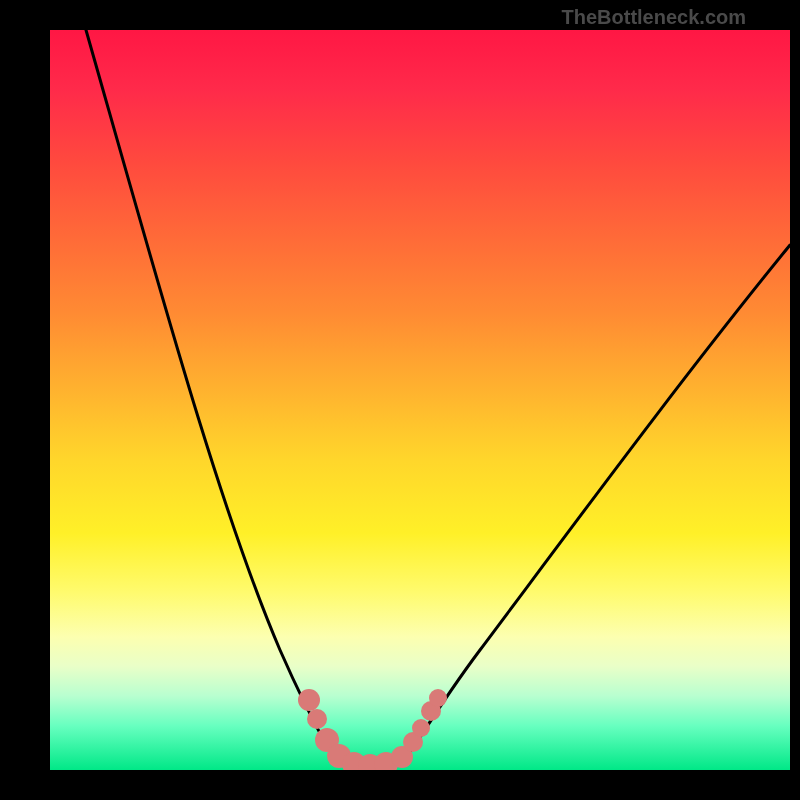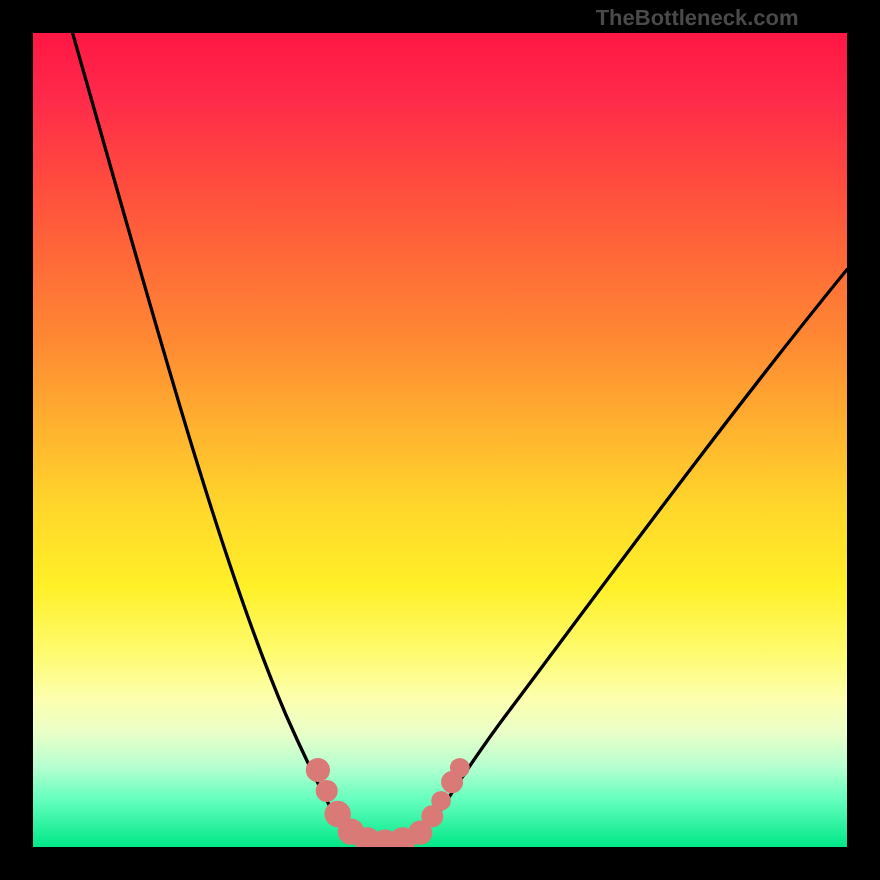--- a/index.html
+++ b/index.html
@@ -1,16 +1,16 @@
 <!DOCTYPE html>
 <html><head>
 <meta charset="utf-8">
 <style>
   body{margin:0;background:#000;}
-  .wrap{width:736px;height:800px;position:relative;background:#000;}
+  .wrap{width:736px;height:800px;position:relative;background:#000;margin-left:20px;}
   .plot{position:absolute;left:30px;top:30px;width:740px;height:740px;overflow:hidden;}
   .gradient{position:absolute;inset:0;background:linear-gradient(to bottom,
     #ff1744 0%,
     #ff2a4a 8%,
     #ff4a3e 18%,
     #ff6a38 28%,
     #ff8a33 38%,
     #ffb02f 48%,
     #ffd62b 58%,
     #fff028 68%,

